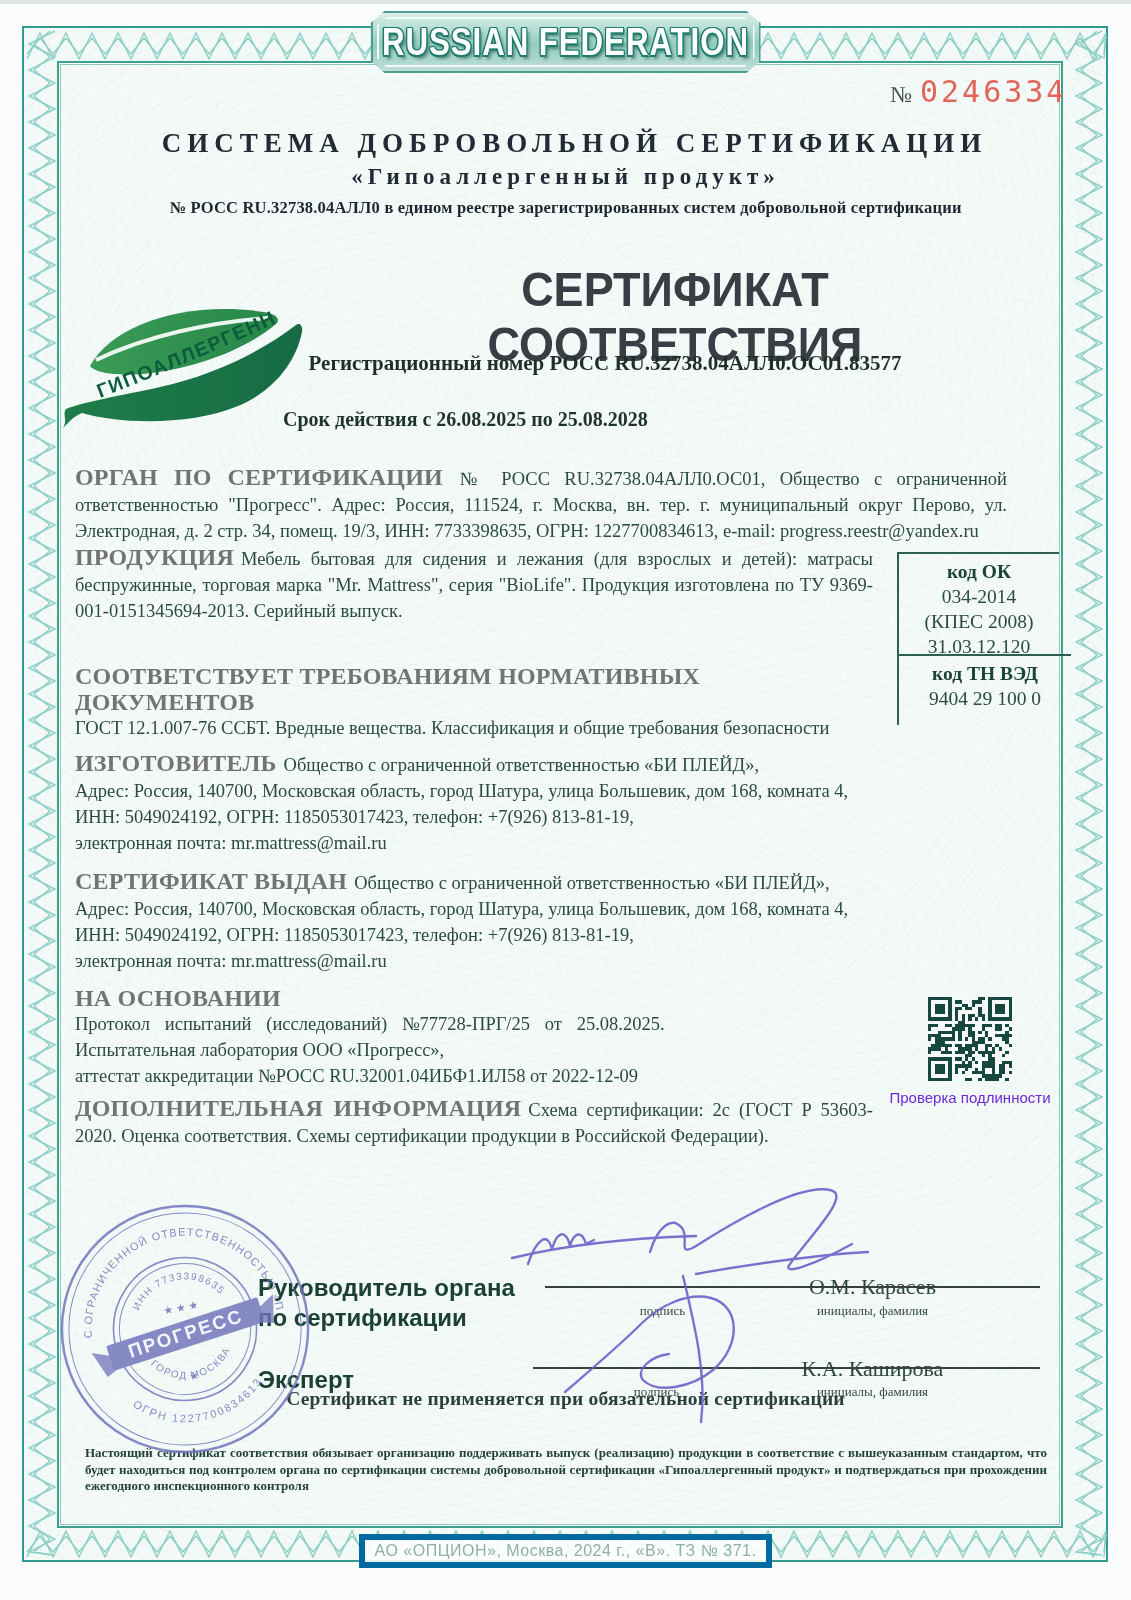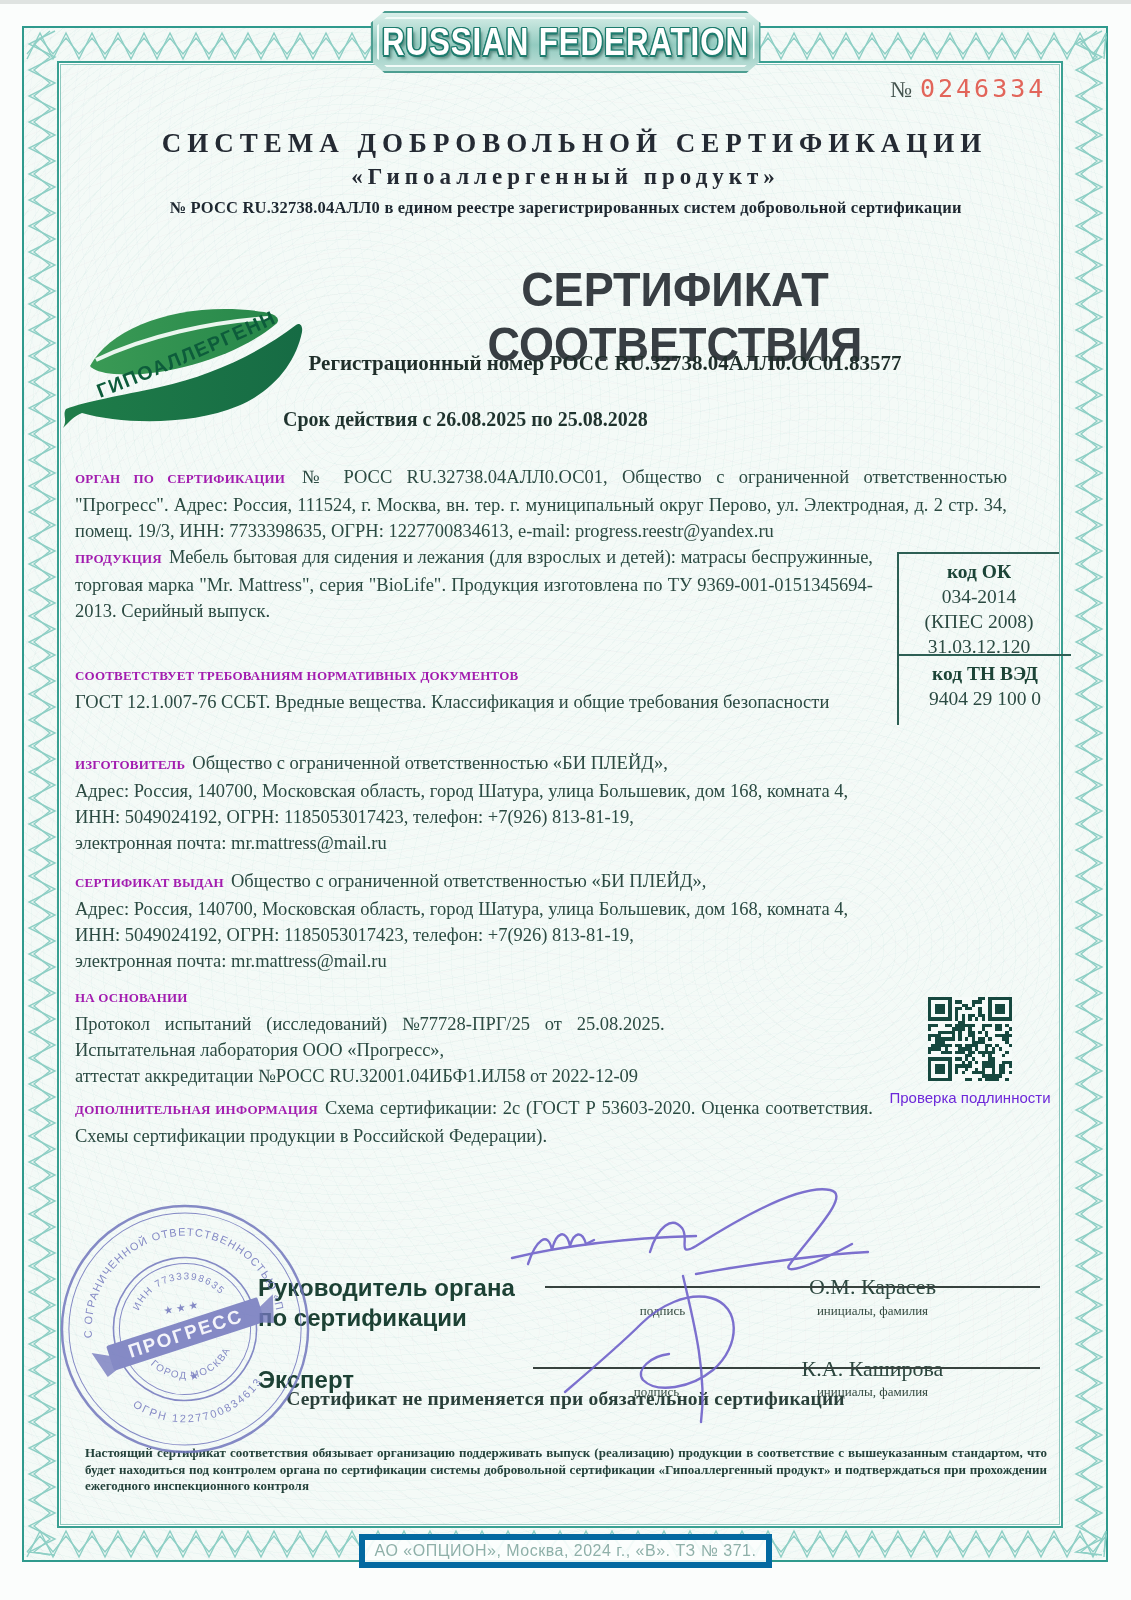--- a/index.html
+++ b/index.html
@@ -28,40 +28,40 @@
     clip-path:polygon(14px 0,calc(100% - 14px) 0,100% 12px,100% calc(100% - 12px),calc(100% - 14px) 100%,14px 100%,0 calc(100% - 12px),0 12px);
     display:flex;align-items:center;justify-content:center;}
   .banner-frame{position:absolute;inset:4px;border:2px solid #f2fbf8;
     clip-path:polygon(10px 0,calc(100% - 10px) 0,100% 9px,100% calc(100% - 9px),calc(100% - 10px) 100%,10px 100%,0 calc(100% - 9px),0 9px);}
   .banner-text{font-family:"Liberation Sans",sans-serif;font-weight:bold;font-size:34px;letter-spacing:1px;
     color:#fff;transform:scale(.92,1.12);white-space:nowrap;
     text-shadow:1.5px 0 0 #1e7c6e,-1.5px 0 0 #1e7c6e,0 1.5px 0 #1e7c6e,0 -1.5px 0 #1e7c6e,
        1px 1px 0 #1e7c6e,-1px -1px 0 #1e7c6e,1px -1px 0 #1e7c6e,-1px 1px 0 #1e7c6e,3px 3px 3px rgba(0,50,40,.45);}
 
   .doc-number{left:890px;top:70px;z-index:2;font-size:23px;color:#44534e;}
-  .doc-number .digits{font-family:"DejaVu Sans Mono",monospace;color:#e2655a;font-size:25px;letter-spacing:3px;margin-left:8px;}
+  .doc-number .digits{font-family:"DejaVu Sans Mono",monospace;color:#e2655a;font-size:30px;letter-spacing:3px;margin-left:8px;}
 
   .system-title{left:0;top:124px;width:100%;text-align:center;font-weight:bold;font-size:27px;
     letter-spacing:6px;color:#242a33;z-index:2;padding-left:9px;}
   .system-subtitle{left:0;top:160px;width:100%;text-align:center;font-weight:bold;font-size:23px;
     letter-spacing:5px;color:#242a33;z-index:2;}
   .registry-line{left:0;top:194px;width:100%;text-align:center;font-weight:bold;font-size:16.5px;
     letter-spacing:.2px;color:#1d2730;z-index:2;}
 
   .cert-title{left:330px;top:262px;width:690px;text-align:center;z-index:2;
     font-family:"Liberation Sans",sans-serif;font-weight:bold;font-size:45px;color:#383e43;
     transform:scaleY(1.06);letter-spacing:0;}
   .reg-number{left:280px;top:347px;width:650px;text-align:center;font-weight:bold;font-size:21px;color:#1f2e2a;z-index:2;}
   .validity{left:283px;top:404px;font-weight:bold;font-size:20px;color:#1f332e;z-index:2;}
 
   .logo{left:60px;top:284px;z-index:2;}
 
   
   .sec{position:absolute;z-index:2;font-size:18.5px;line-height:26px;color:#2b4a42;}
-  .sec .h{font-weight:bold;color:#a21caf;font-size:13px;margin-right:7px;letter-spacing:.2px;}
+  .sec .h{font-weight:bold;color:#737373;font-size:24px;margin-right:7px;letter-spacing:.2px;}
   .sec .ln{display:block;}
   .just{text-align:justify;}
   .wide-words{word-spacing:.55em;}
 
   .code-box{position:absolute;z-index:2;border-top:2px solid #2d5f54;border-left:2px solid #2d5f54;
     text-align:center;color:#2b4a42;font-size:19.5px;line-height:25px;padding-top:5px;}
   .code-box .lbl{font-weight:bold;color:#1c4437;}
 
   #qr-wrap{left:928px;top:993px;z-index:2;}
   .qr-caption{left:880px;top:1084px;width:180px;text-align:center;z-index:2;

